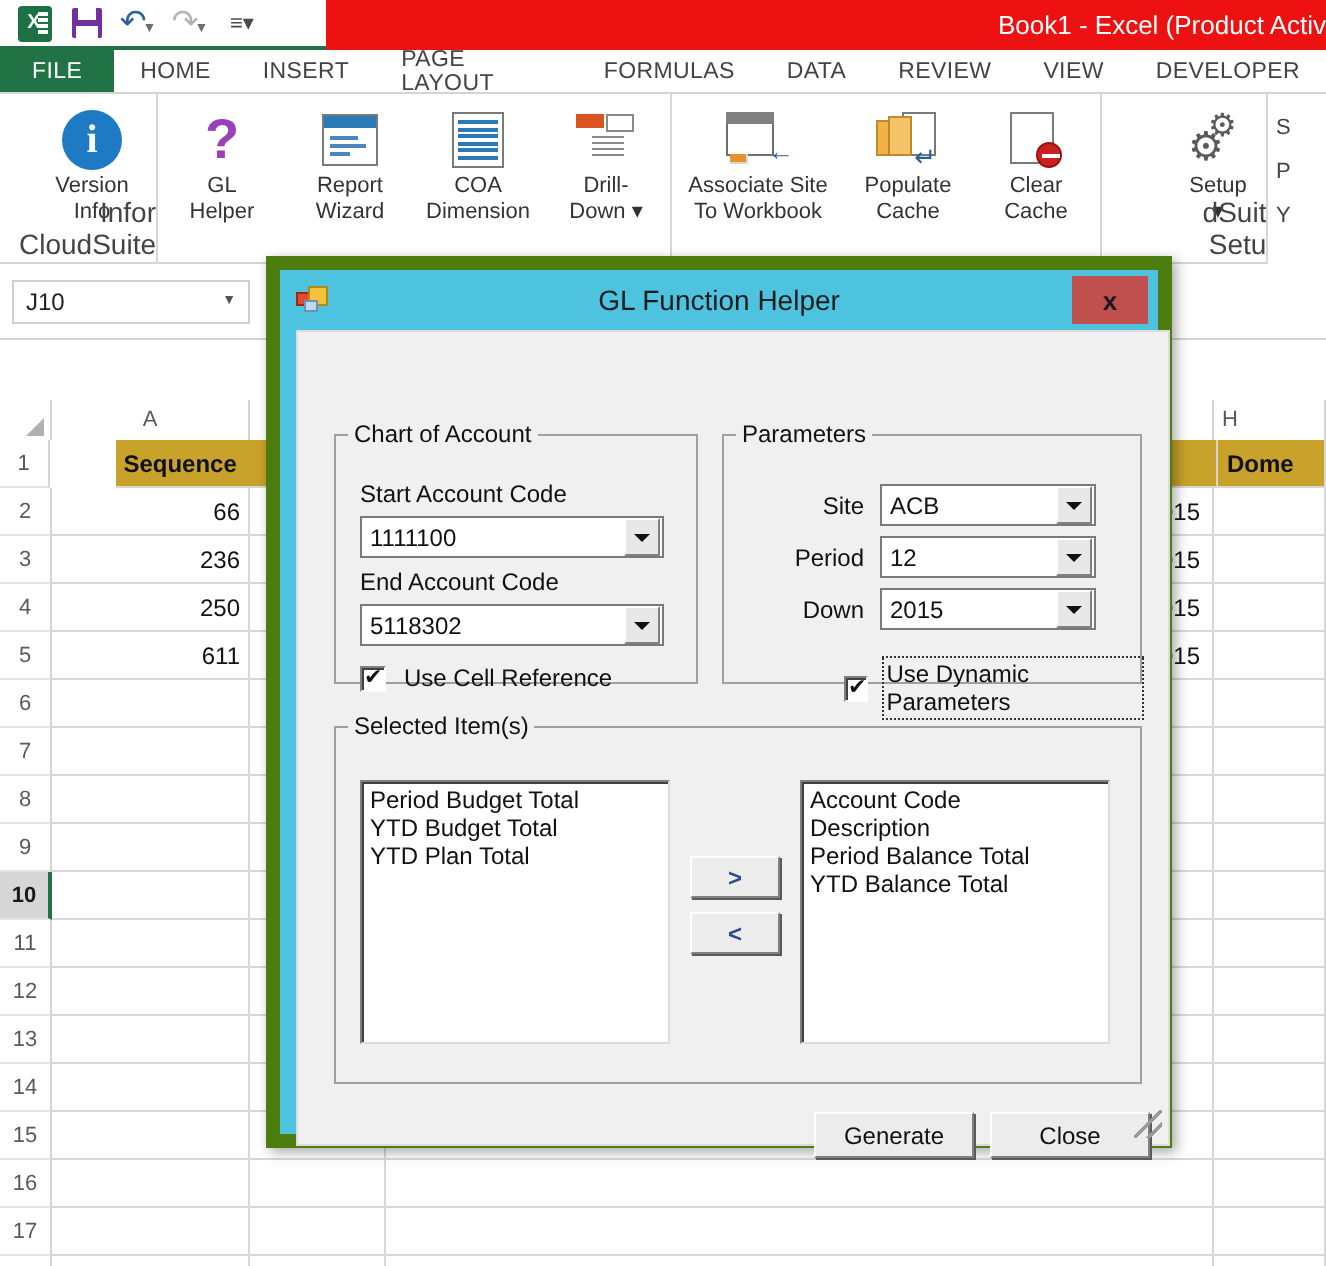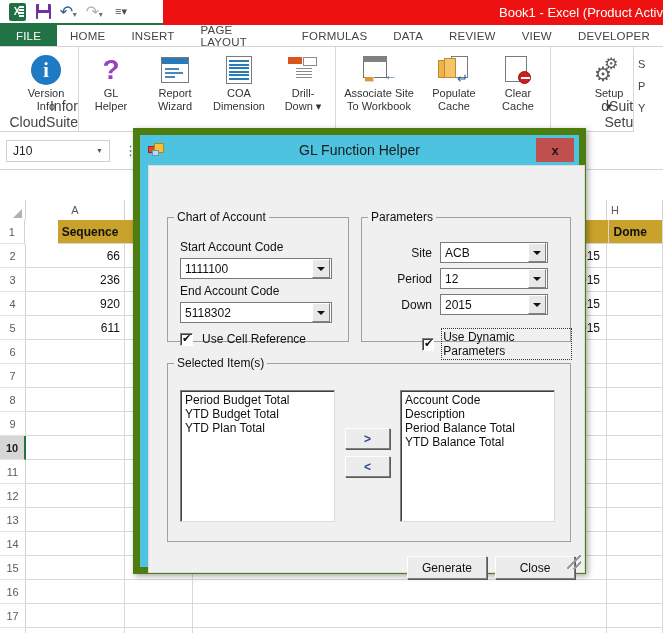--- a/index.html
+++ b/index.html
@@ -126,21 +126,21 @@
   .ic-gear .g1 { position:absolute; left:10px; top:0px; font-size:16px; line-height:16px; }
   .ic-gear .g2 { position:absolute; left:0px; top:8px; font-size:20px; line-height:20px; }
 
   
   #fbar {
     position: absolute; left: 0; top: 132px; width: 663px; height: 38px;
     background: #ffffff; border-bottom: 1px solid #d4d4d4;
     display: flex; align-items: center; padding: 0 6px;
   }
   #namebox {
-    width: 104px; height: 22px; border: 1px solid #d0d0d0; background:#fff;
+    width: 119px; height: 22px; border: 1px solid #d0d0d0; background:#fff;
     display: flex; align-items: center; padding: 0 6px; font-size: 12px; color: #222;
     justify-content: space-between;
   }
   #namebox .cv { font-size: 7px; color: #555; }
   #fb-dots { margin-left: 14px; color:#666; font-size:13px; letter-spacing:0; }
 
   
   #sheet { position: absolute; left: 0; top: 170px; width: 663px; height: 463px; background: #fff; }
   #colhdr { position:absolute; left:0; top:30px; height:20px; width:663px; display:flex;
             border-bottom:1px solid #bfbfbf; }
@@ -435,21 +435,21 @@
       </div>
       <div class="row">
         <div class="rh">3</div>
         <div class="cell num" style="width: 99px;">236</div>
         <div class="cell num" style="width: 68px;">51</div>
         <div class="cell" style="width: 414px; justify-content: flex-end; padding-right: 6px;">1/2015</div>
         <div class="cell" style="width: 56px;"></div>
       </div>
       <div class="row">
         <div class="rh">4</div>
-        <div class="cell num" style="width: 99px;">920</div>
+        <div class="cell num" style="width: 99px;">250</div>
         <div class="cell num" style="width: 68px;">51</div>
         <div class="cell" style="width: 414px; justify-content: flex-end; padding-right: 6px;">1/2015</div>
         <div class="cell" style="width: 56px;"></div>
       </div>
       <div class="row">
         <div class="rh">5</div>
         <div class="cell num" style="width: 99px;">611</div>
         <div class="cell num" style="width: 68px;">51</div>
         <div class="cell" style="width: 414px; justify-content: flex-end; padding-right: 6px;">1/2015</div>
         <div class="cell" style="width: 56px;"></div>

